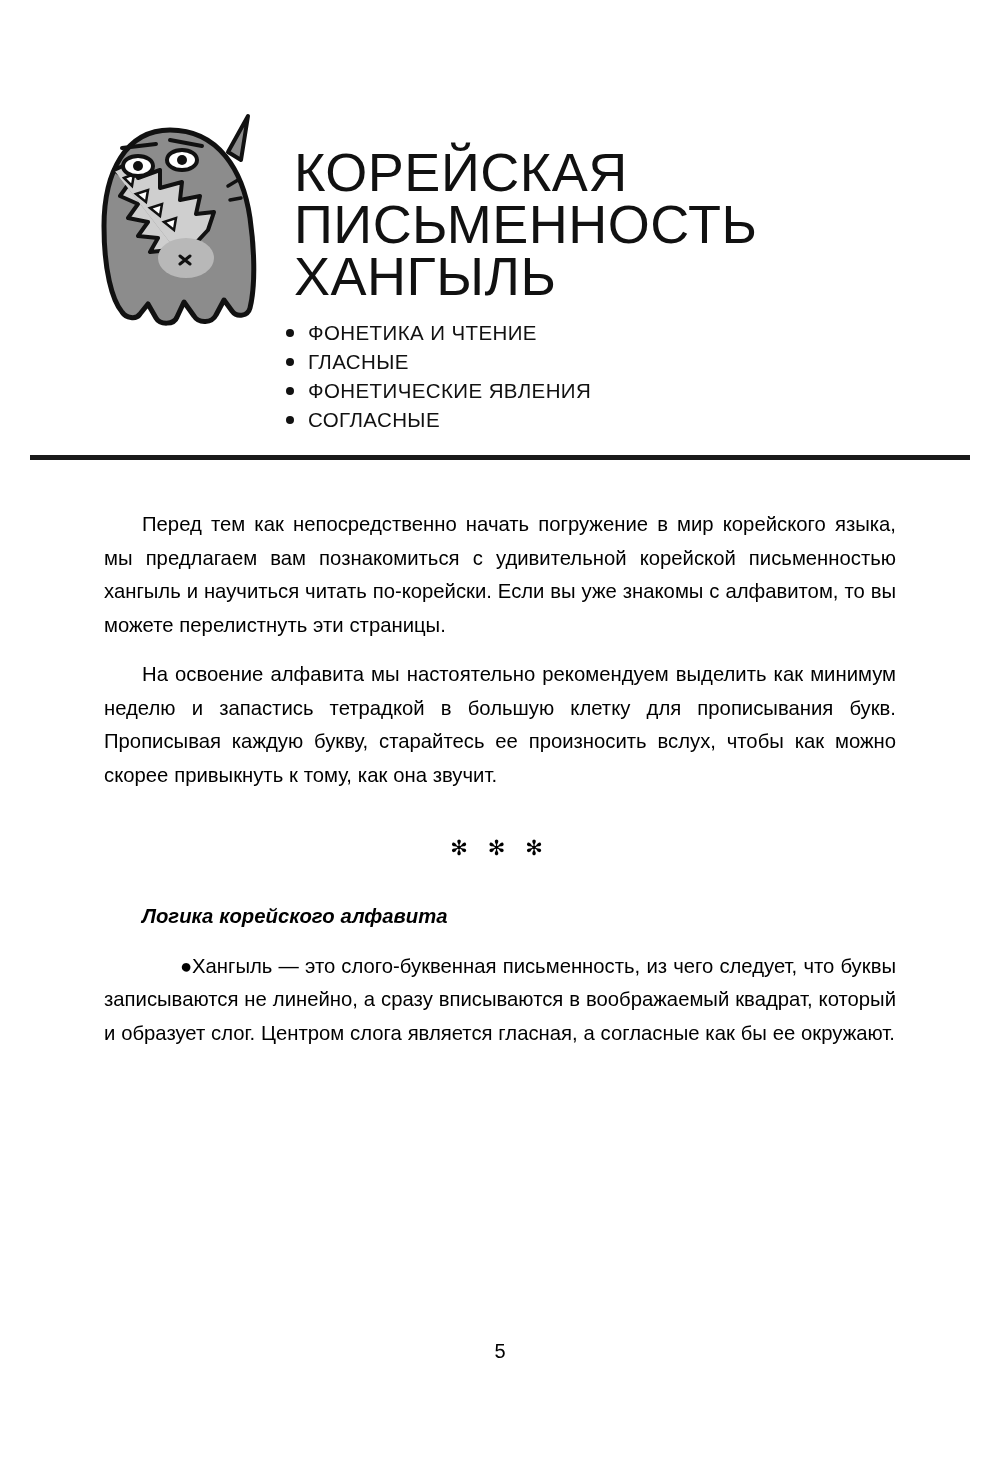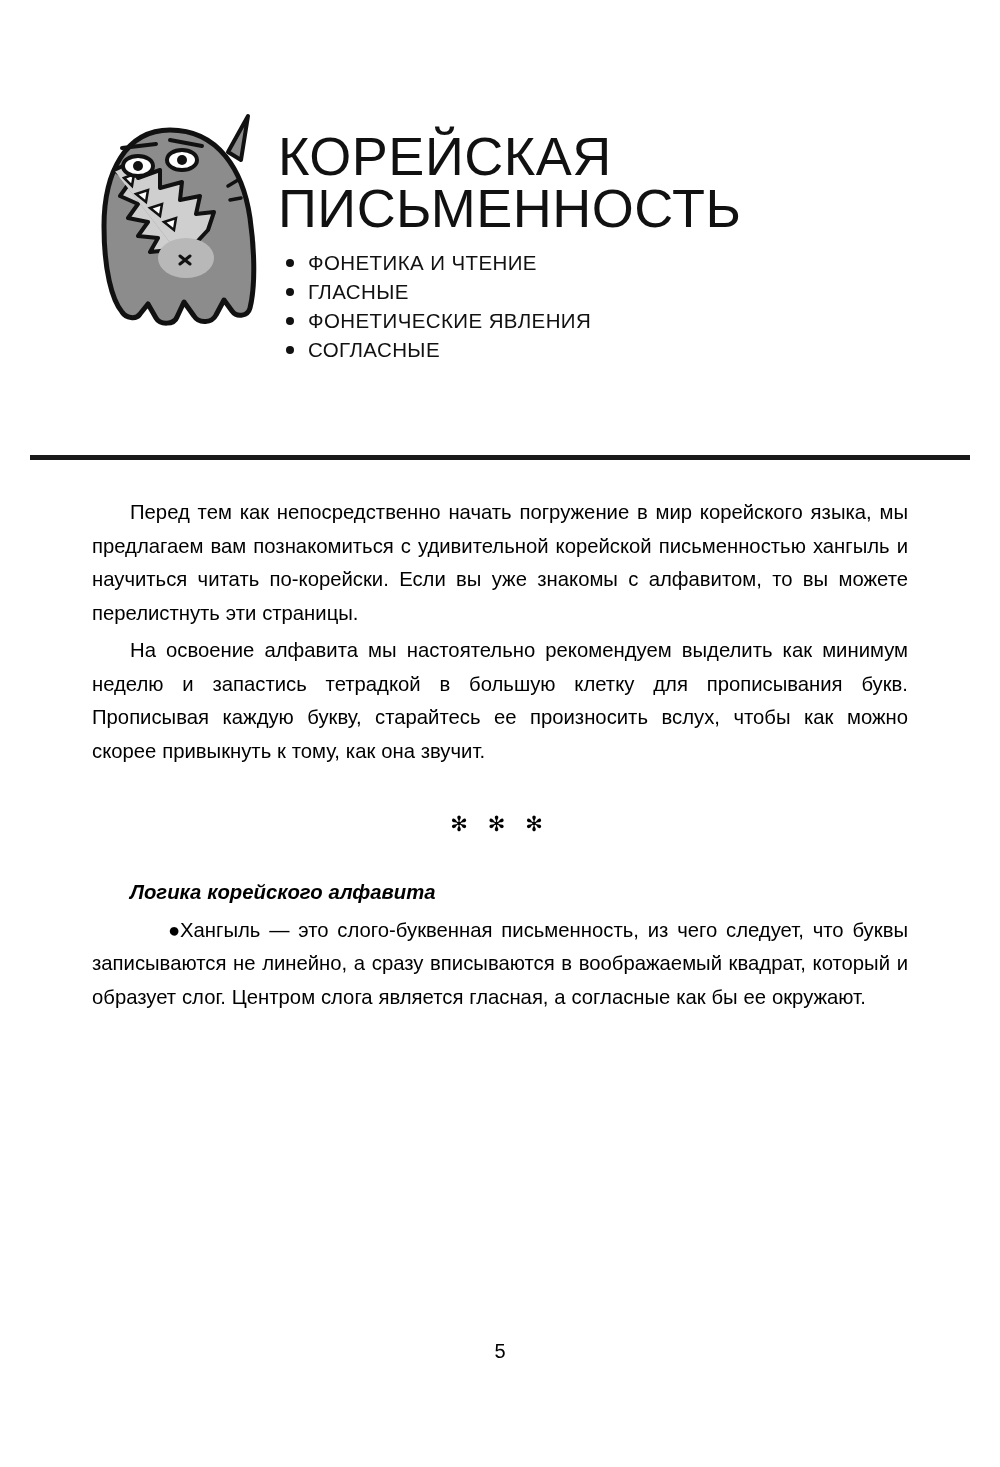--- a/index.html
+++ b/index.html
@@ -37,21 +37,21 @@
     left: 278px;
     top: 130px;
     width: 660px;
   }
   .chapter-title {
     font-size: 54px;
     line-height: 52px;
     font-weight: 400;
     letter-spacing: 0.5px;
     color: #111111;
-    margin: 0;
+    margin: 16px;
     text-transform: uppercase;
   }
   .toc {
     margin: 14px 0 0 0;
     padding: 0;
     list-style: none;
   }
   .toc li {
     font-size: 20.5px;
     line-height: 29px;
@@ -81,21 +81,21 @@
   }
 
   
   .body-text {
     position: absolute;
     left: 88px;
     top: 492px;
     width: 824px;
   }
   .body-text p {
-    margin: 4px;
+    margin: 16px;
     font-size: 20.3px;
     line-height: 33.5px;
     text-align: justify;
     text-indent: 38px;
     color: #000000;
     word-spacing: 0.2px;
   }
 
   .divider {
     text-align: center;
@@ -175,20 +175,21 @@
         <path d="M102 148 l10 8 M112 148 l-10 8" stroke="#111" stroke-width="3" stroke-linecap="round"></path>
 
         <path d="M150 78 l10 -6 M152 92 l11 -2" stroke="#111" stroke-width="3.5" stroke-linecap="round"></path>
       </svg>
     </div>
 
     <div class="title-block">
       <h1 class="chapter-title">
         <span>КОРЕЙСКАЯ</span><br>
         <span>ПИСЬМЕННОСТЬ</span><br>
+        <span>ХАНГЫЛЬ</span>
       </h1>
       <ul class="toc">
         <li>ФОНЕТИКА И ЧТЕНИЕ</li>
         <li>ГЛАСНЫЕ</li>
         <li>ФОНЕТИЧЕСКИЕ ЯВЛЕНИЯ</li>
         <li>СОГЛАСНЫЕ</li>
       </ul>
     </div>
 
     <div class="header-rule"></div>

